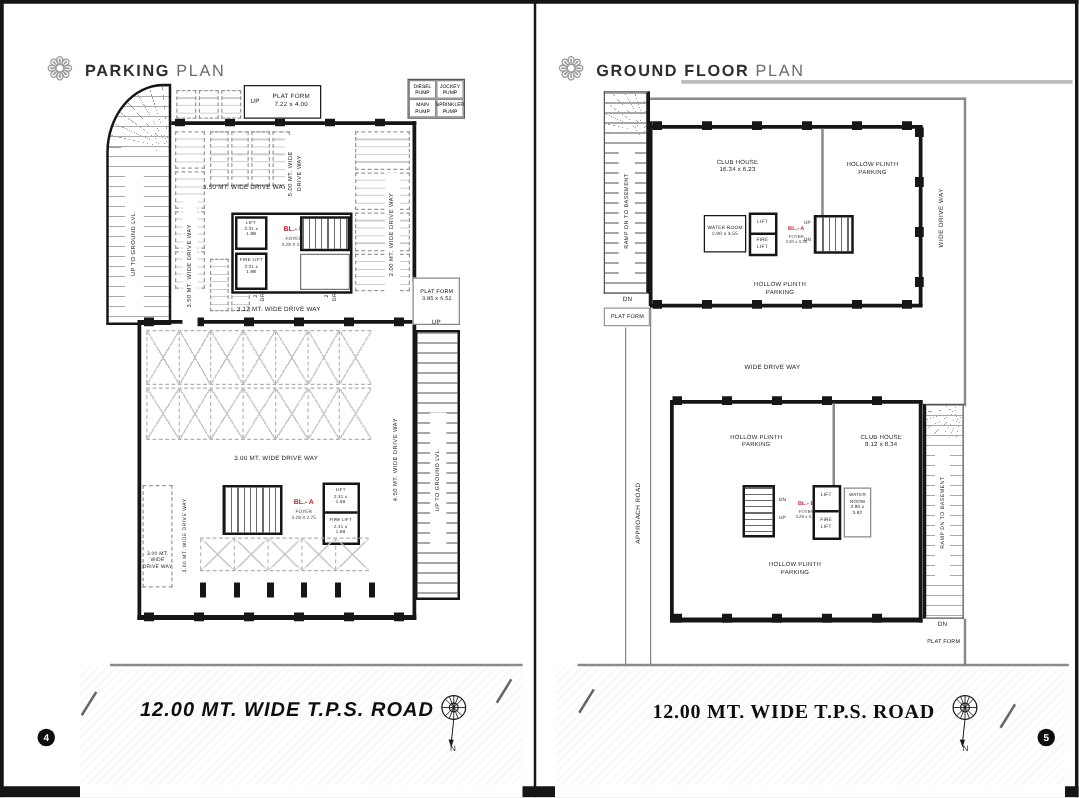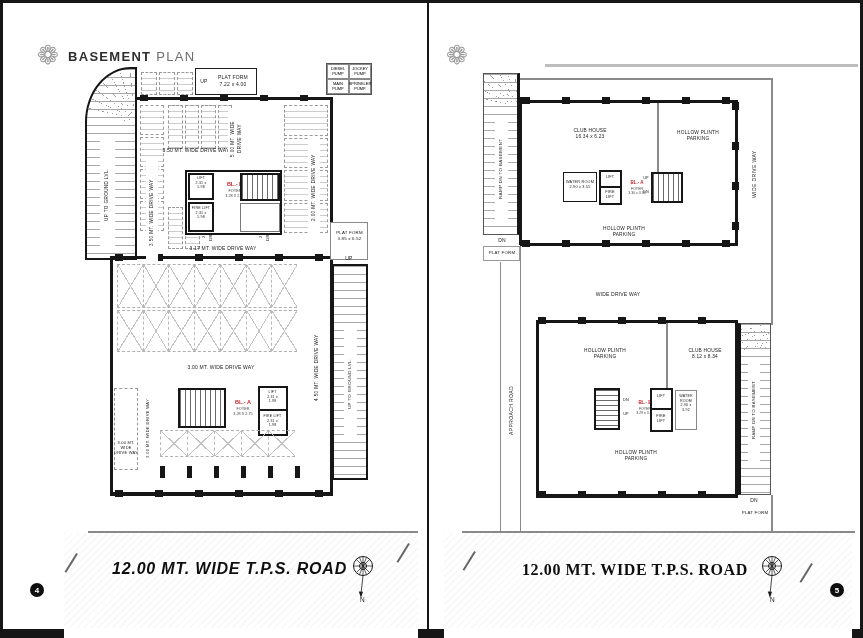--- a/index.html
+++ b/index.html
@@ -49,21 +49,21 @@
 
   <div class="wall" style="left:0;top:0;width:863px;height:3px"></div>
   <div class="wall" style="left:0;top:0;width:3px;height:638px"></div>
   <div class="wall" style="left:860px;top:0;width:3px;height:638px"></div>
   <div class="wall" style="left:0;top:629px;width:64px;height:9px"></div>
   <div class="wall" style="left:418px;top:629px;width:26px;height:9px"></div>
   <div class="wall" style="left:852px;top:629px;width:11px;height:9px"></div>
   <div class="wall" style="left:427px;top:0;width:2px;height:638px"></div>
 
   <div class="logo" style="left:37px;top:42px">❁</div>
-  <div class="title" style="left:68px;top:49px"><span>BASEMENT</span><span class="sub">PLAN</span></div>
+  <div class="title" style="left:68px;top:49px"><span>PARKING</span><span class="sub">PLAN</span></div>
 
   <div class="ramp rungs" style="left:85px;top:67px;width:52px;height:193px;border-top-left-radius:46px 55px">
     <div class="fanTL" style="left:0;top:0;width:52px;height:52px"></div>
   </div>
   <div class="vlbl" style="left:100px;top:140px;width:15px;height:110px;font-size:4.6px">UP TO GROUND LVL.</div>
 
   <div class="box" style="left:195px;top:68px;width:62px;height:27px;border-width:1.5px;border-color:#1d1d1d"></div>
   <div class="lbl" style="left:197px;top:78px;width:14px">UP</div>
   <div class="lbl" style="left:210px;top:74px;width:46px">PLAT FORM
 7.22 x 4.00</div>
@@ -216,20 +216,21 @@
         <line x1="11.4" y1="3.2" x2="18.6" y2="20.8"></line>
         <line x1="11.4" y1="20.8" x2="18.6" y2="3.2"></line>
       </g>
     <line x1="15" y1="21.5" x2="13" y2="40" stroke="#1a1a1a" stroke-width=".8"></line>
     <polygon points="10.8,37.5 13,44 15,37.8" fill="#1a1a1a"></polygon>
   </svg>
   <div class="northlbl" style="left:360px;top:596px">N</div>
   <div class="pagedot" style="left:30px;top:583px">4</div>
 
   <div class="logo" style="left:446px;top:42px">❁</div>
+  <div class="title" style="left:477px;top:49px"><span>GROUND FLOOR</span><span class="sub">PLAN</span></div>
   <div class="grayl" style="left:545px;top:64px;width:313px;height:2.5px"></div>
 
   <div class="ramp rungs" style="left:483px;top:73px;width:37px;height:162px;border-width:1.5px;border-color:#555;border-right:3px solid #161616">
     <div class="fanTL" style="left:0;top:0;width:37px;height:34px"></div>
   </div>
   <div class="vlbl" style="left:495px;top:118px;width:13px;height:102px;font-size:4.4px">RAMP DN TO BASEMENT</div>
   <div class="lbl" style="left:494px;top:237px;width:16px">DN</div>
   <div class="box" style="left:483px;top:246px;width:37px;height:15px;border-color:#999"></div>
   <div class="lbl" style="left:485px;top:250px;width:34px;font-size:4.4px">PLAT FORM</div>
   <div class="thinl" style="left:500px;top:262px;width:1px;height:271px"></div>

